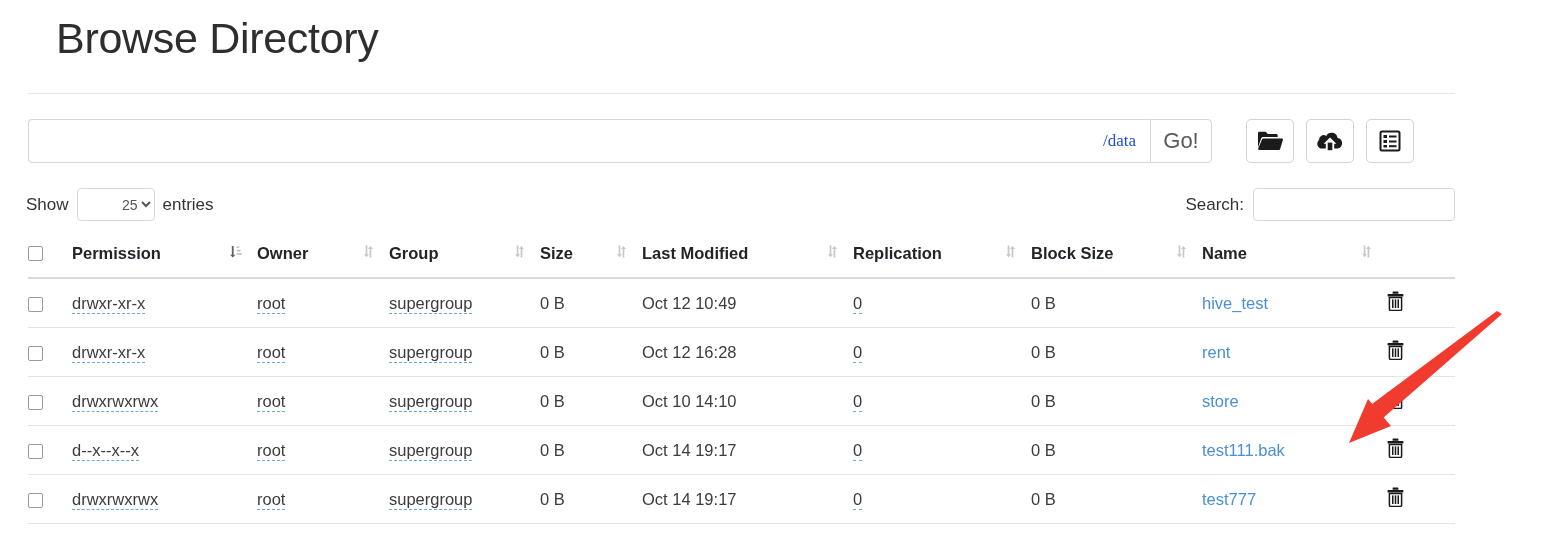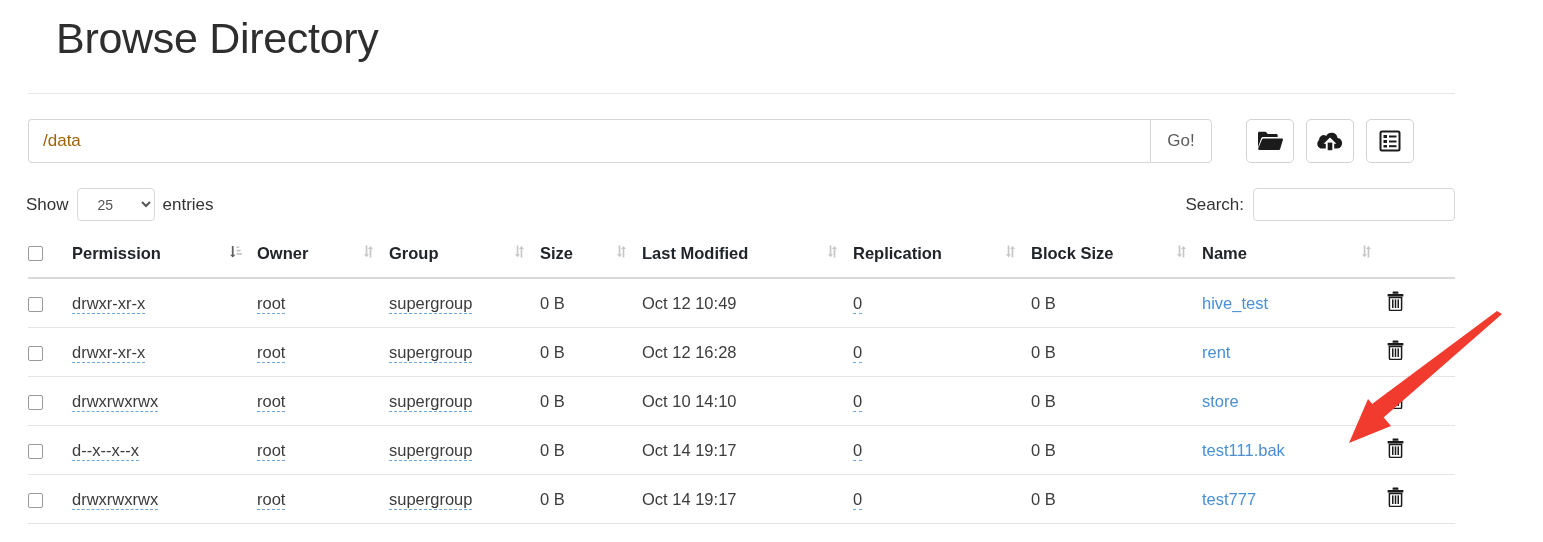--- a/index.html
+++ b/index.html
@@ -48,32 +48,33 @@
     height: 44px;
   }
   .path-input {
     width: 1122px;
     height: 44px;
     border: 1px solid #d6d6d6;
     border-right: none;
     border-radius: 4px 0 0 4px;
     padding: 0 14px;
     font-size: 17px;
-    color: #a16207;
-    font-family: Liberation Sans, sans-serif;
+    color: #1d4ed8;
+    font-family: Liberation Serif, serif;
     background: #fff;
     outline: none;
+    text-align: right;
   }
   .go-btn {
     width: 62px;
     height: 44px;
     border: 1px solid #d6d6d6;
     border-radius: 0 4px 4px 0;
     background: #ffffff;
-    font-size: 17px;
+    font-size: 22px;
     color: #5a5a5a;
     font-family: "Liberation Sans", sans-serif;
     cursor: pointer;
     display: flex;
     align-items: center;
     justify-content: center;
   }
   .icon-btns {
     position: absolute;
     left: 1246px;
@@ -111,20 +112,21 @@
     width: 78px;
     height: 33px;
     border: 1px solid #d8d8d8;
     border-radius: 4px;
     background: #fff;
     font-size: 14px;
     color: #555;
     font-family: "Liberation Sans", sans-serif;
     padding-left: 16px;
     cursor: pointer;
+    text-align: right;
   }
   .search-row {
     position: absolute;
     right: 88px;
     top: 188px;
     display: flex;
     align-items: center;
     font-size: 17px;
     color: #333;
   }

